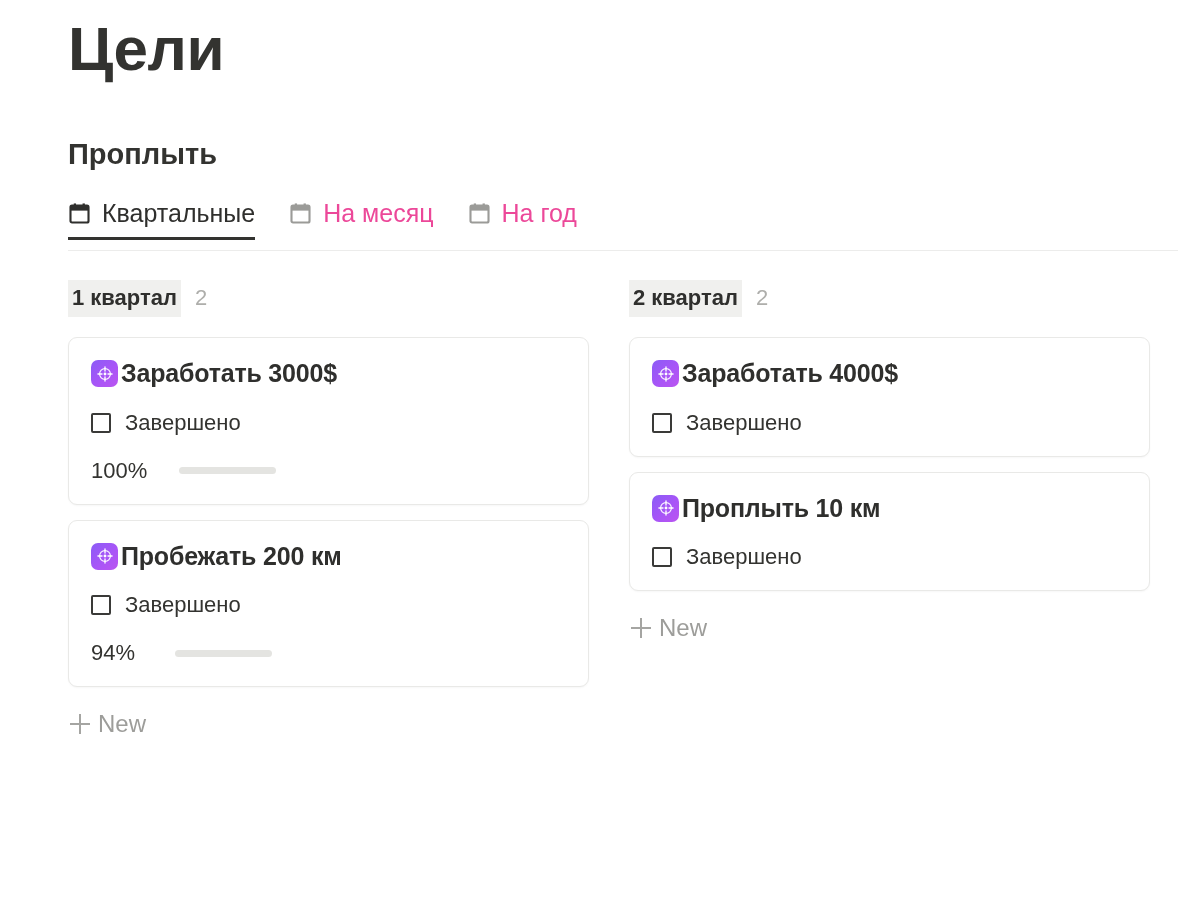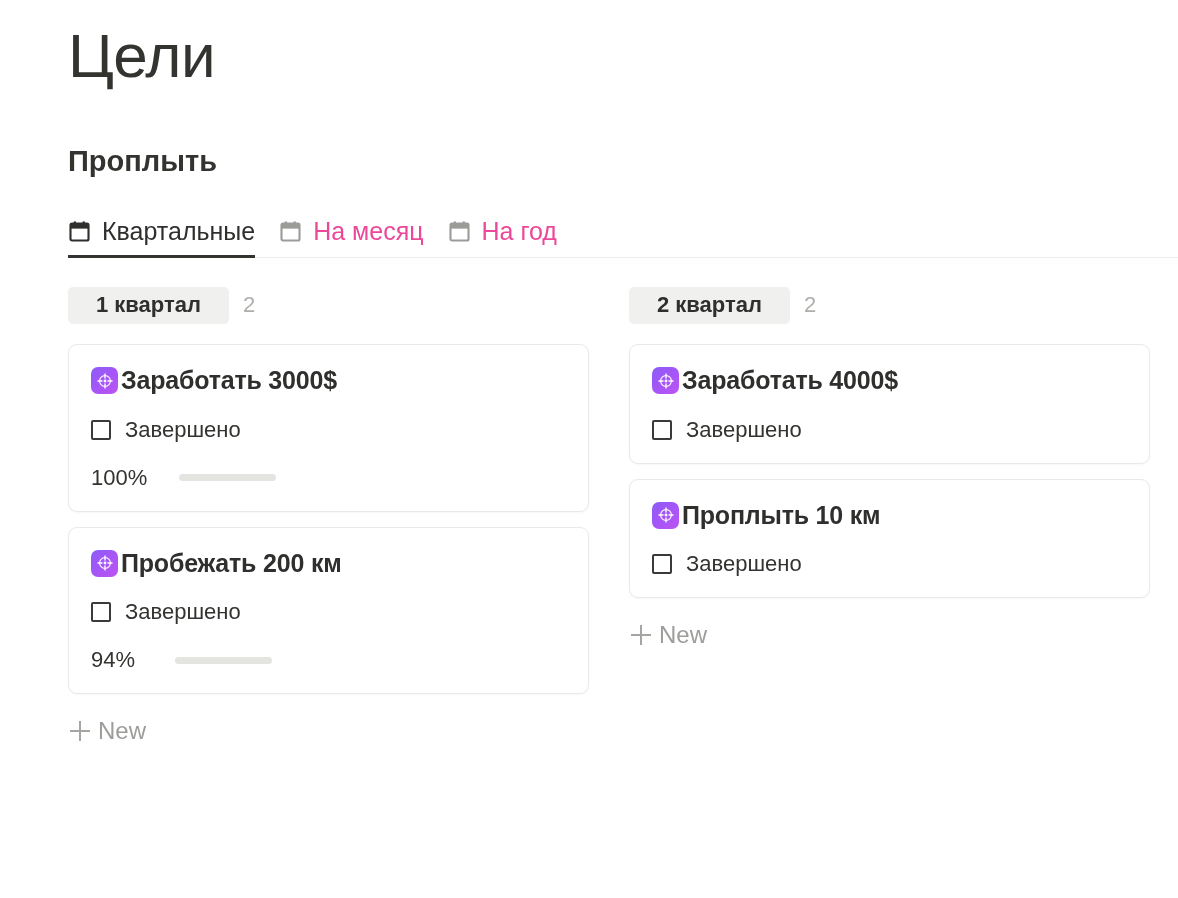--- a/index.html
+++ b/index.html
@@ -15,41 +15,41 @@
   .page {
     position: relative;
     width: 1178px;
     height: 898px;
     padding: 0 68px;
   }
 
   
   .page-title {
     font-size: 62px;
-    font-weight: normal;
+    font-weight: bold;
     color: #333330;
     letter-spacing: -0.5px;
     line-height: 1;
-    padding-top: 25px;
+    padding-top: 18px;
   }
 
   .section-title {
     font-size: 29px;
     font-weight: bold;
     color: #333330;
     margin-top: 60px;
     line-height: 1;
   }
 
   
   .tabs {
     position: relative;
     display: flex;
-    align-items: flex-end;
-    gap: 24px;
+    align-items: flex-start;
+    gap: 34px;
     margin-top: 32px;
     height: 50px;
   }
   .tabs::after {
     content: "";
     position: absolute;
     left: 0;
     right: -68px;
     bottom: 0;
     height: 1.5px;
@@ -102,22 +102,22 @@
 
   .col-head {
     display: flex;
     align-items: center;
     gap: 14px;
     margin-bottom: 20px;
     height: 38px;
   }
   .col-pill {
     background: #f0f0ee;
-    border-radius: 5px;
-    padding: 7px 28px 8px;
+    border-radius: 0;
+    padding: 7px 4px 8px;
     font-size: 22px;
     font-weight: bold;
     color: #2f2f2d;
     line-height: 1;
     cursor: pointer;
   }
   .col-count {
     font-size: 22px;
     color: #aeaeab;
     line-height: 1;

